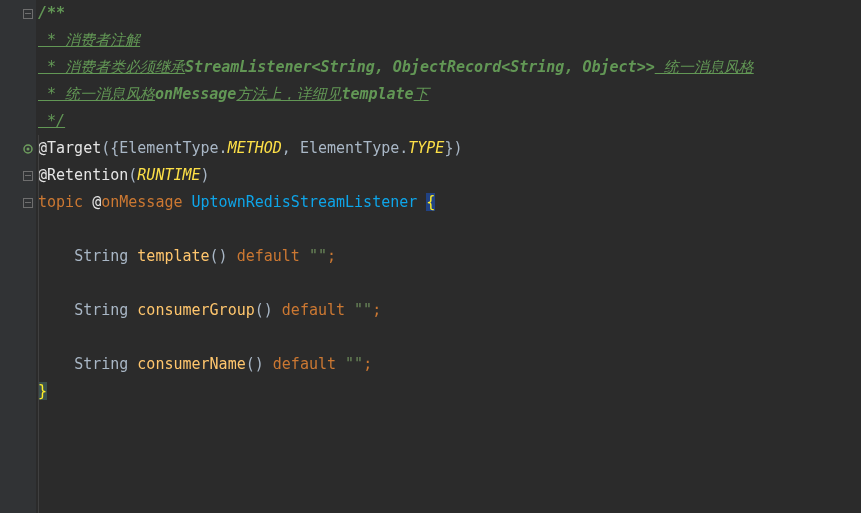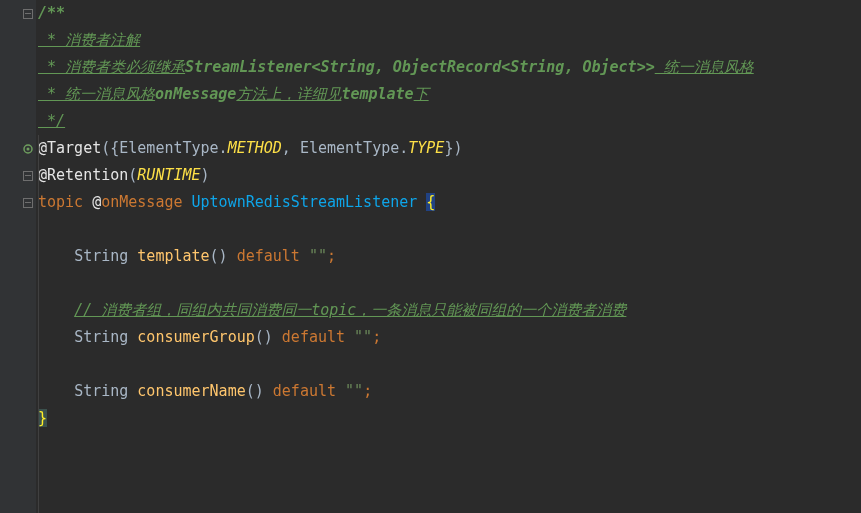--- a/index.html
+++ b/index.html
@@ -132,21 +132,20 @@
 
     <div class="line"><span class="keyword">topic </span><span class="annotation">@</span><span class="keyword">onMessage</span><span class="punct"> </span><span class="interface-name">UptownRedisStreamListener</span><span class="punct"> </span><span class="cursor-brace">{</span></div>
 
     <div class="line"></div>
 
 
     <div class="line">    <span class="type">String </span><span class="method">template</span><span class="punct">()</span><span class="keyword"> default </span><span class="string">""</span><span class="keyword">;</span></div>
 
     <div class="line"></div>
 
-    <div class="line">    <span class="comment">// 消费者组，同组内共同消费同一topic，一条消息只能被同组的一个消费者消费</span></div>
 
     <div class="line">    <span class="type">String </span><span class="method">consumerGroup</span><span class="punct">()</span><span class="keyword"> default </span><span class="string">""</span><span class="keyword">;</span></div>
 
     <div class="line"></div>
 
 
     <div class="line">    <span class="type">String </span><span class="method">consumerName</span><span class="punct">()</span><span class="keyword"> default </span><span class="string">""</span><span class="keyword">;</span></div>
 
     <div class="line"><span class="match-brace">}</span></div>
 

